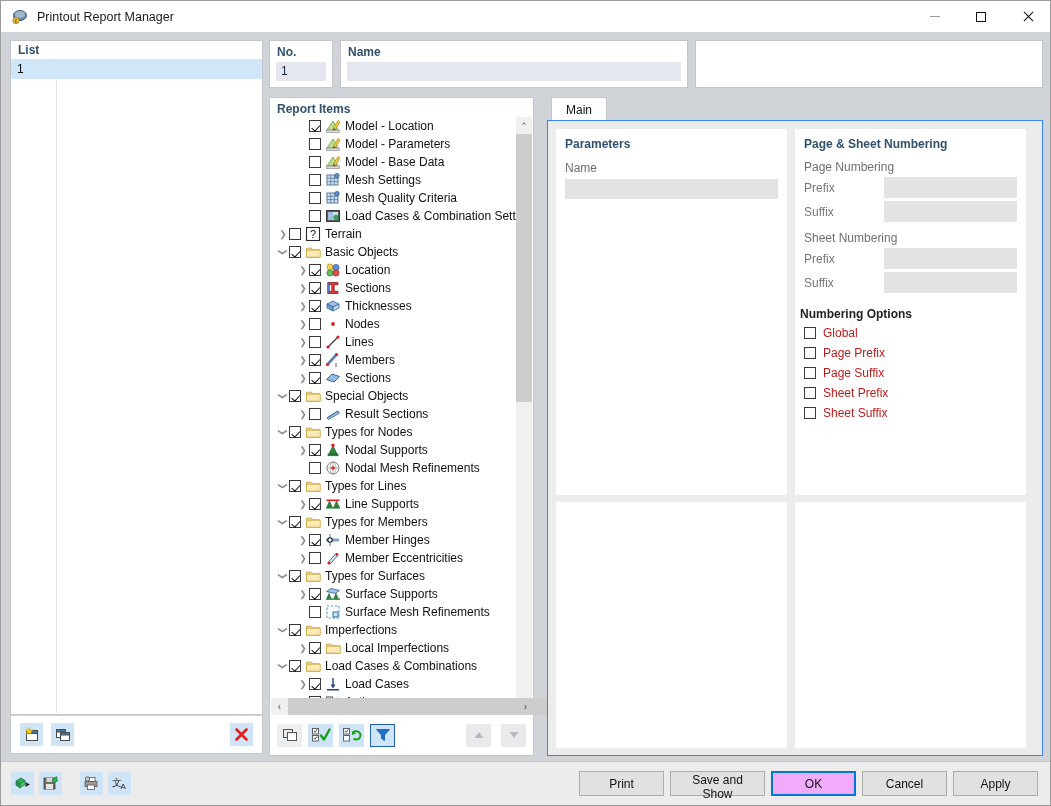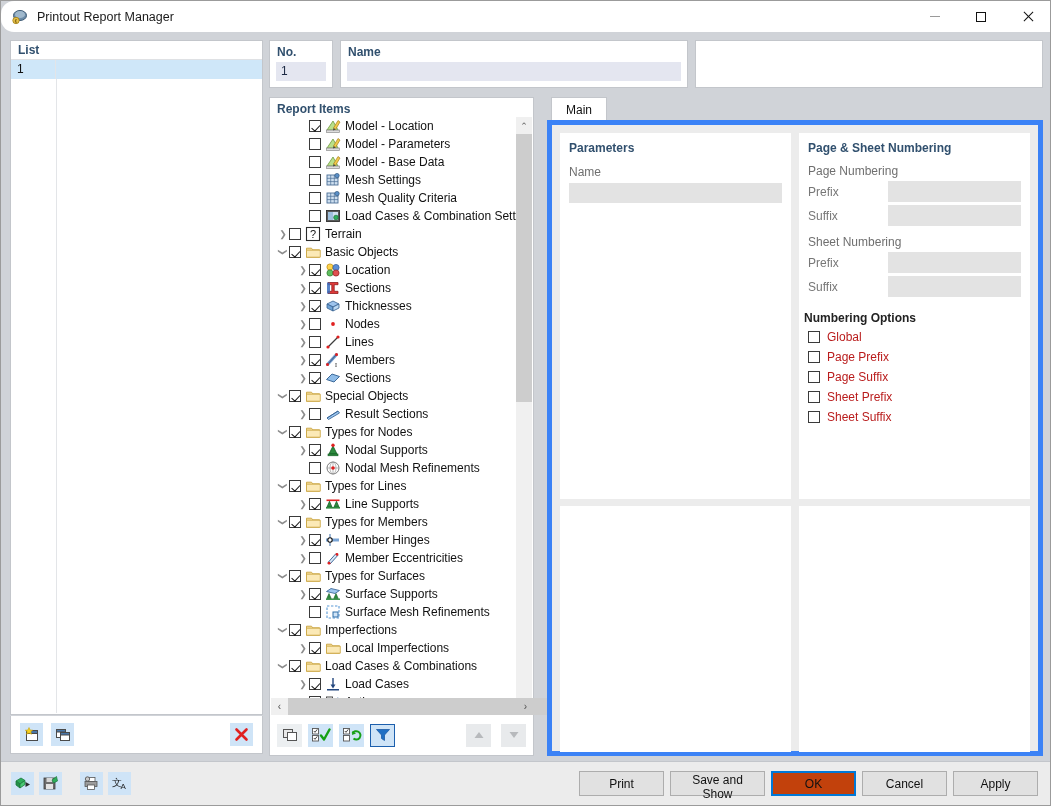--- a/index.html
+++ b/index.html
@@ -8,21 +8,21 @@
     width:1051px; height:806px;
     font-family:"Liberation Sans", sans-serif;
     font-size:12px;
     background:#d0d3d8;
     color:#000;
     overflow:hidden;
   }
   #app { position:relative; width:1051px; height:806px; background:#d0d3d8; border:1px solid #9b9b9b; }
 
   
-  .titlebar { position:absolute; left:0; top:0; width:1049px; height:31px; background:#ffffff; display:flex; align-items:center;border-radius:13px; }
+  .titlebar { position:absolute; left:0; top:0; width:1049px; height:31px; background:#ffffff; display:flex; align-items:center; }
   .title-icon { width:18px; height:18px; margin-left:10px; margin-right:8px; position:relative; flex:none; }
   .title-text { font-size:12.5px; color:#1a1a1a; }
   .win-btns { position:absolute; right:0; top:0; height:31px; display:flex; }
   .win-btn { width:46px; height:31px; display:flex; align-items:center; justify-content:center; background:#ffffff; }
   .glyph-min { width:10px; height:1px; background:#9a9a9a; }
   .glyph-max { width:10px; height:10px; border:1px solid #111; }
   .glyph-close { position:relative; width:11px; height:11px; }
   .glyph-close:before, .glyph-close:after { content:""; position:absolute; left:0; top:5px; width:13px; height:1px; background:#111; }
   .glyph-close:before { transform:rotate(45deg); }
   .glyph-close:after { transform:rotate(-45deg); }
@@ -74,21 +74,21 @@
   #tree-toolbar { position:absolute; left:1px; bottom:2px; width:263px; height:36px; display:flex; align-items:center; padding-left:6px; gap:6px; }
   .tb2 { width:25px; height:23px; display:inline-flex; align-items:center; justify-content:center; background:#cfe4f7; position:relative; }
   .tb2.plain { background:#eceff1; }
   .tb2.sel { background:#cfe4f7; border:1px solid #1c5fad; }
   .tb2.dis { background:#e8eaec; }
 
   
   #tabstrip { position:absolute; left:546px; top:96px; width:496px; height:24px; }
   .tab { position:absolute; left:4px; top:0; height:24px; padding:0 14px; line-height:24px; background:#ffffff; border:1px solid #c3c6cb; border-bottom:none; font-size:12px; color:#111; }
   #tabrest { position:absolute; left:0; top:0; width:496px; height:24px; background:#d0d3d8; z-index:-1; }
-  #tabpage { position:absolute; left:546px; top:119px; width:496px; height:636px; background:#ececec; border:5px solid #3b82f6; }
+  #tabpage { position:absolute; left:546px; top:119px; width:496px; height:636px; background:#ececec; border:1px solid #3b82f6; }
 
   #params-panel { position:absolute; left:8px; top:8px; width:231px; height:366px; background:#fff; }
   #numbering-panel { position:absolute; left:247px; top:8px; width:231px; height:366px; background:#fff; }
   #blank-left { position:absolute; left:8px; top:381px; width:231px; height:246px; background:#fff; }
   #blank-right { position:absolute; left:247px; top:381px; width:231px; height:246px; background:#fff; }
 
   .sec-title { font-weight:bold; color:#31506e; font-size:12px; padding:8px 0 0 9px; }
   .sub-label { color:#6f6f6f; font-size:12px; padding:9px 0 0 9px; }
   .name-label { color:#6f6f6f; font-size:12px; padding:10px 0 0 9px; }
   .readonly-box { background:#e3e3e3; height:20px; margin:4px 9px 0 9px; }
@@ -98,21 +98,21 @@
   .opt-title { font-weight:bold; color:#222; font-size:12px; padding:14px 0 2px 5px; }
   .opt { display:flex; align-items:center; padding:3px 0 3px 9px; font-size:12px; color:#b91c1c; }
   .opt .ck { width:12px; height:12px; border:1px solid #3a3a3a; background:#fff; margin-right:7px; flex:none; }
 
   
   #bottombar { position:absolute; left:0; top:760px; width:1049px; height:44px; background:#ececec; border-top:1px solid #c3c6cb; }
   #bottom-left-tools { position:absolute; left:10px; top:10px; display:flex; gap:5px; align-items:center; }
   #bottom-buttons { position:absolute; right:12px; top:9px; display:flex; gap:6px; }
   .dlg-btn { width:85px; height:25px; background:#e1e1e1; border:1px solid #adadad; font-size:12px; font-family:"Liberation Sans", sans-serif; color:#111; cursor:default; }
   .dlg-btn.wide { width:95px; }
-  .dlg-btn.default { border:2px solid #0078d7; background:#c2410c; }
+  .dlg-btn.default { border:2px solid #0078d7; background:#f0abfc; }
   .sep-tool { width:8px; }
 </style>
 </head>
 <body>
 
 <div id="app">
 
   <div class="titlebar">
     <div class="title-icon">
       <svg width="18" height="18" viewBox="0 0 18 18">

